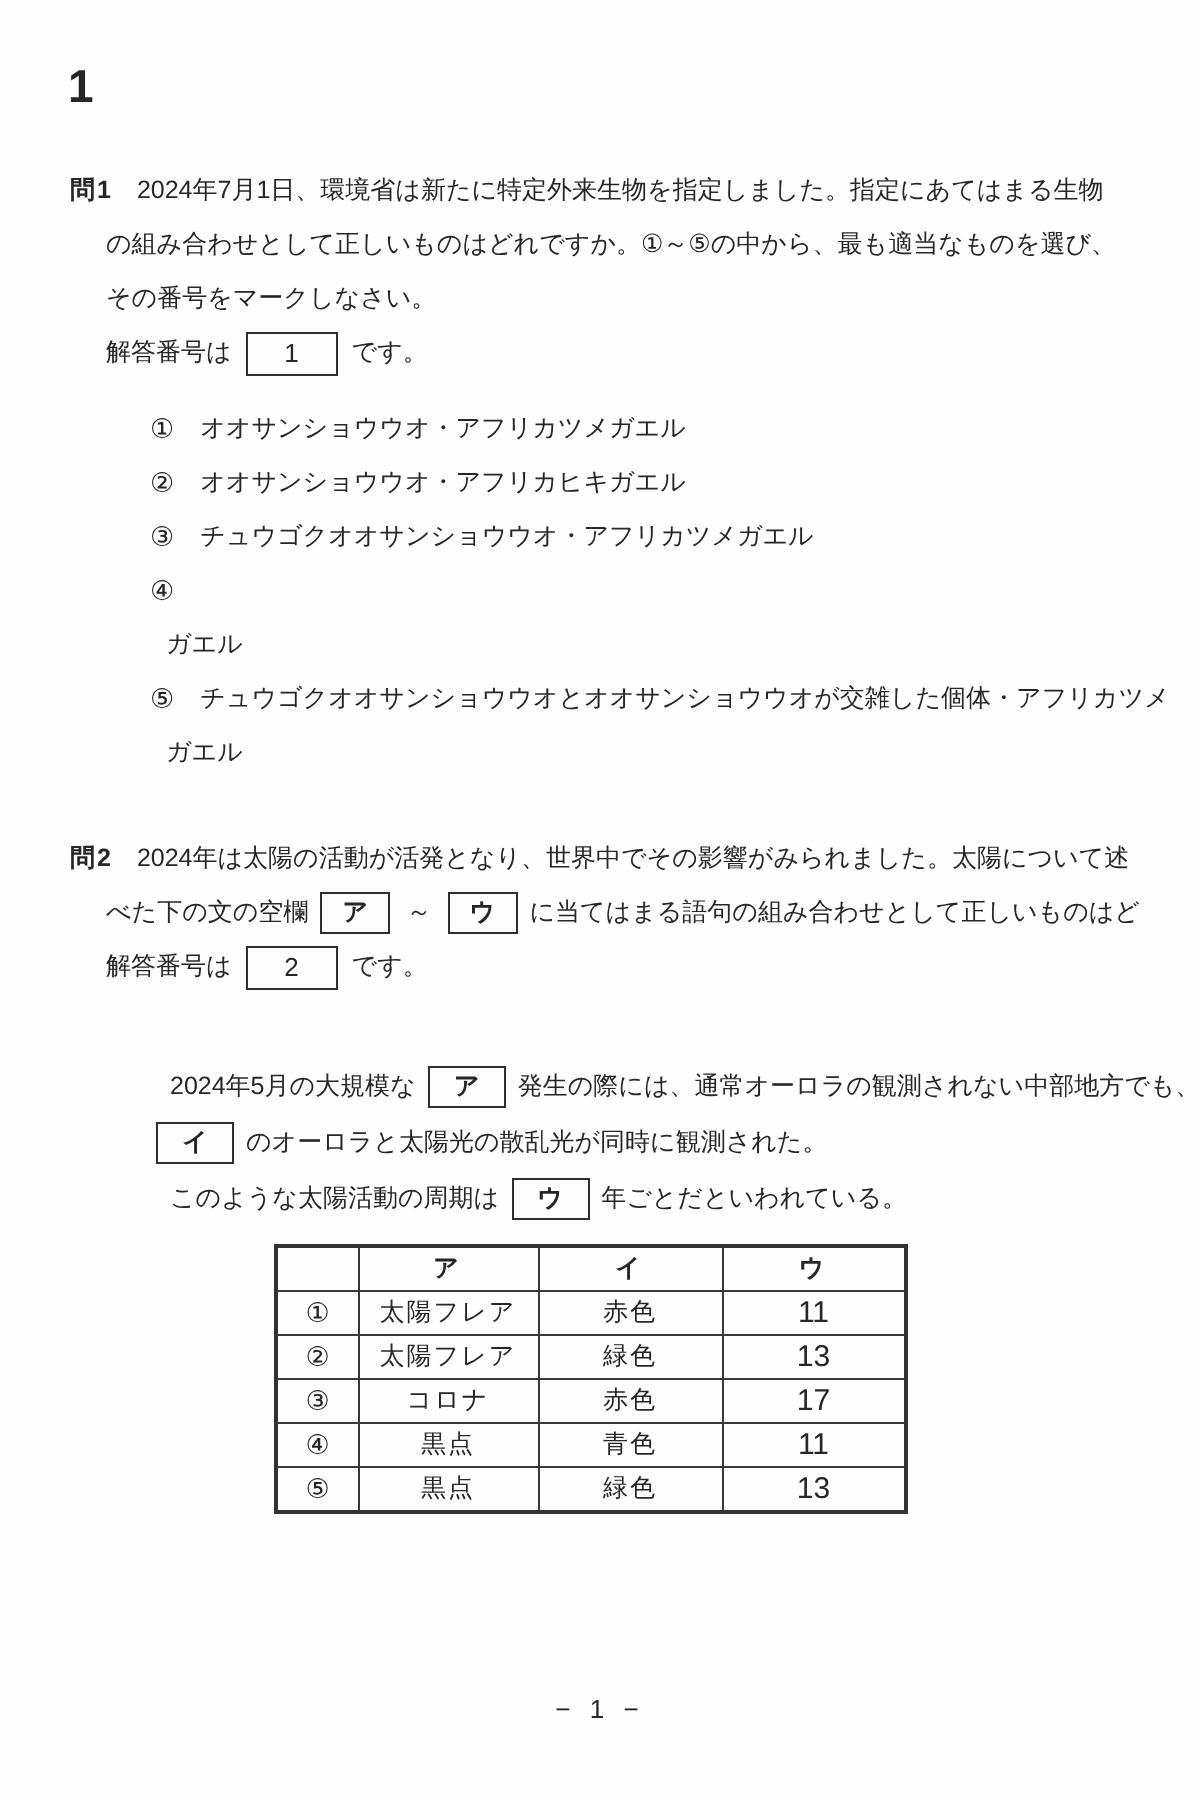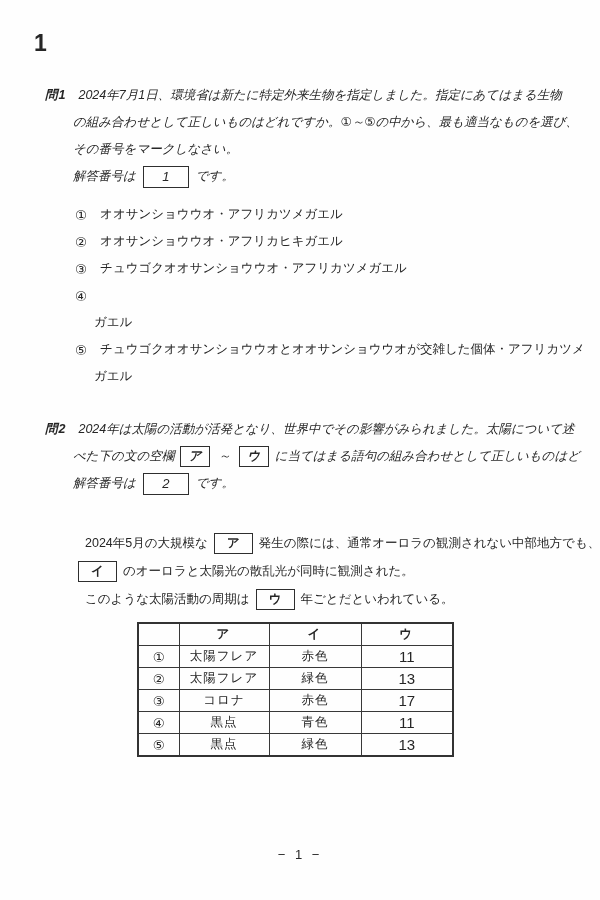--- a/index.html
+++ b/index.html
@@ -2,41 +2,41 @@
 <html><head>
 <meta charset="utf-8">
 <style>
   html,body{margin:0;padding:0;}
   #page{
     position:relative;width:600px;height:900px;background:#fefefe;
     font-family:"Liberation Sans","DejaVu Sans",sans-serif;
     color:#262626;font-size:12.5px;overflow:hidden;
   }
   .section-num{position:absolute;left:34px;top:30px;font-size:23px;font-weight:600;letter-spacing:1px;}
-  .qblock{position:absolute;left:45px;width:535px;font-style:italic;}
+  .qblock{position:absolute;left:35px;width:535px;}
   #q1block{top:82px;}
   #q2block{top:416px;}
   .line{height:27px;display:flex;align-items:center;white-space:nowrap;}
   .qlabel{margin-right:12px;font-weight:600;letter-spacing:1px;}
-  .indent{margin-left:28px;}
+  .indent{margin-left:18px;}
   .ansbox{
     display:inline-flex;justify-content:center;align-items:center;
     width:44px;height:20px;border:1.5px solid #2e2e2e;margin:0 7px;
     font-size:13px;
   }
   .kanabox{
     display:inline-flex;justify-content:center;align-items:center;
     width:37px;height:19px;border:1.5px solid #2e2e2e;margin:0 6px;
     font-weight:600;font-size:12.5px;
   }
   .tilde{margin:0 2px;}
   #options{position:absolute;left:75px;top:201px;}
   .opt{height:27px;display:flex;align-items:center;white-space:nowrap;}
   .optnum{margin-right:13px;font-size:13.5px;}
-  .optwrap{height:27px;margin-left:19px;display:flex;align-items:center;}
+  .optwrap{height:27px;margin-left:8px;display:flex;align-items:center;}
   #passage{position:absolute;left:72px;top:529px;}
   .pline{height:28px;display:flex;align-items:center;white-space:nowrap;}
   .pline.ind{padding-left:13px;}
   #tablewrap{position:absolute;left:137px;top:622px;}
   table{border-collapse:collapse;table-layout:fixed;border:2px solid #333;}
   th,td{
     border:1.5px solid #383838;height:21px;padding:0;text-align:center;
     font-size:12.5px;font-weight:normal;letter-spacing:1px;overflow:hidden;
   }
   th{font-weight:600;letter-spacing:2px;}

